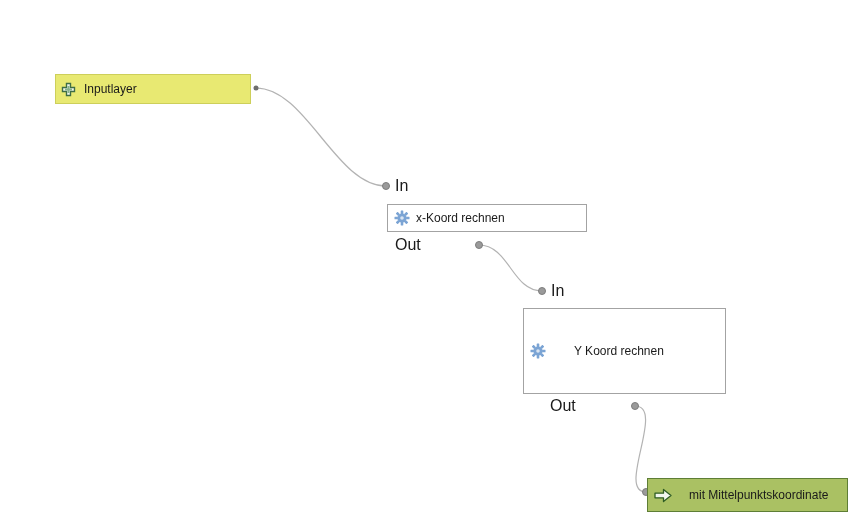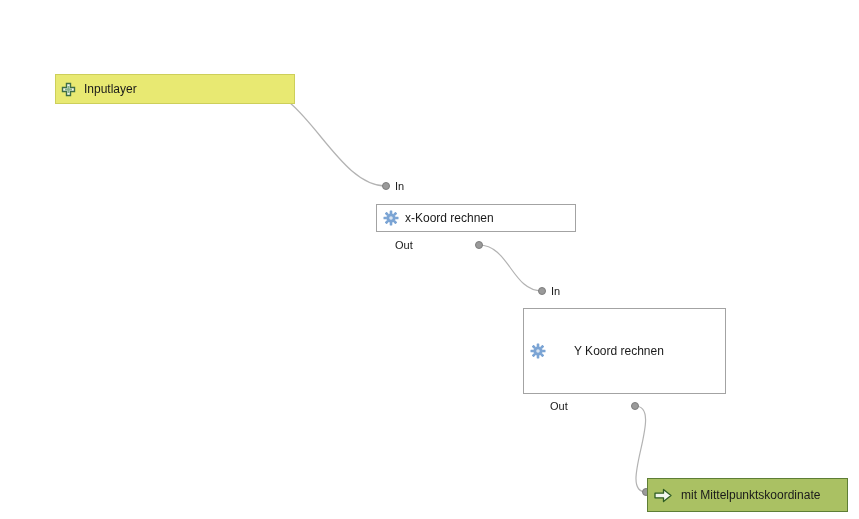--- a/index.html
+++ b/index.html
@@ -55,41 +55,41 @@
     white-space:nowrap;
     cursor:default;
   }
   .node .icon{
     display:inline-flex;
     align-items:center;
     justify-content:center;
     flex:0 0 auto;
   }
   .node-input{
-    left:55px;top:74px;width:240px;height:30px;
+    left:55px;top:74px;width:196px;height:30px;
     background:var(--input-fill);
     border:1px solid var(--input-border);
     padding-left:5px;gap:8px;
   }
   .node-algo{
     background:var(--algo-fill);
     border:1px solid var(--algo-border);
     padding-left:6px;gap:6px;
   }
-  .node-xkoord{left:376px;top:204px;width:200px;height:28px;}
+  .node-xkoord{left:387px;top:204px;width:200px;height:28px;}
   .node-ykoord{left:523px;top:308px;width:203px;height:86px;gap:28px;}
   .node-output{
     left:647px;top:478px;width:201px;height:34px;
     background:var(--output-fill);
     border:1px solid var(--output-border);
-    padding-left:5px;gap:8px;
+    padding-left:5px;gap:16px;
   }
   .port-label{
     position:absolute;
-    font-size:11px;
+    font-size:16px;
     color:var(--text);
     line-height:14px;
     white-space:nowrap;
   }
   .lbl-in-x{left:395px;top:179px;}
   .lbl-out-x{left:395px;top:238px;}
   .lbl-in-y{left:551px;top:284px;}
   .lbl-out-y{left:550px;top:399px;}
 </style>
 </head>

